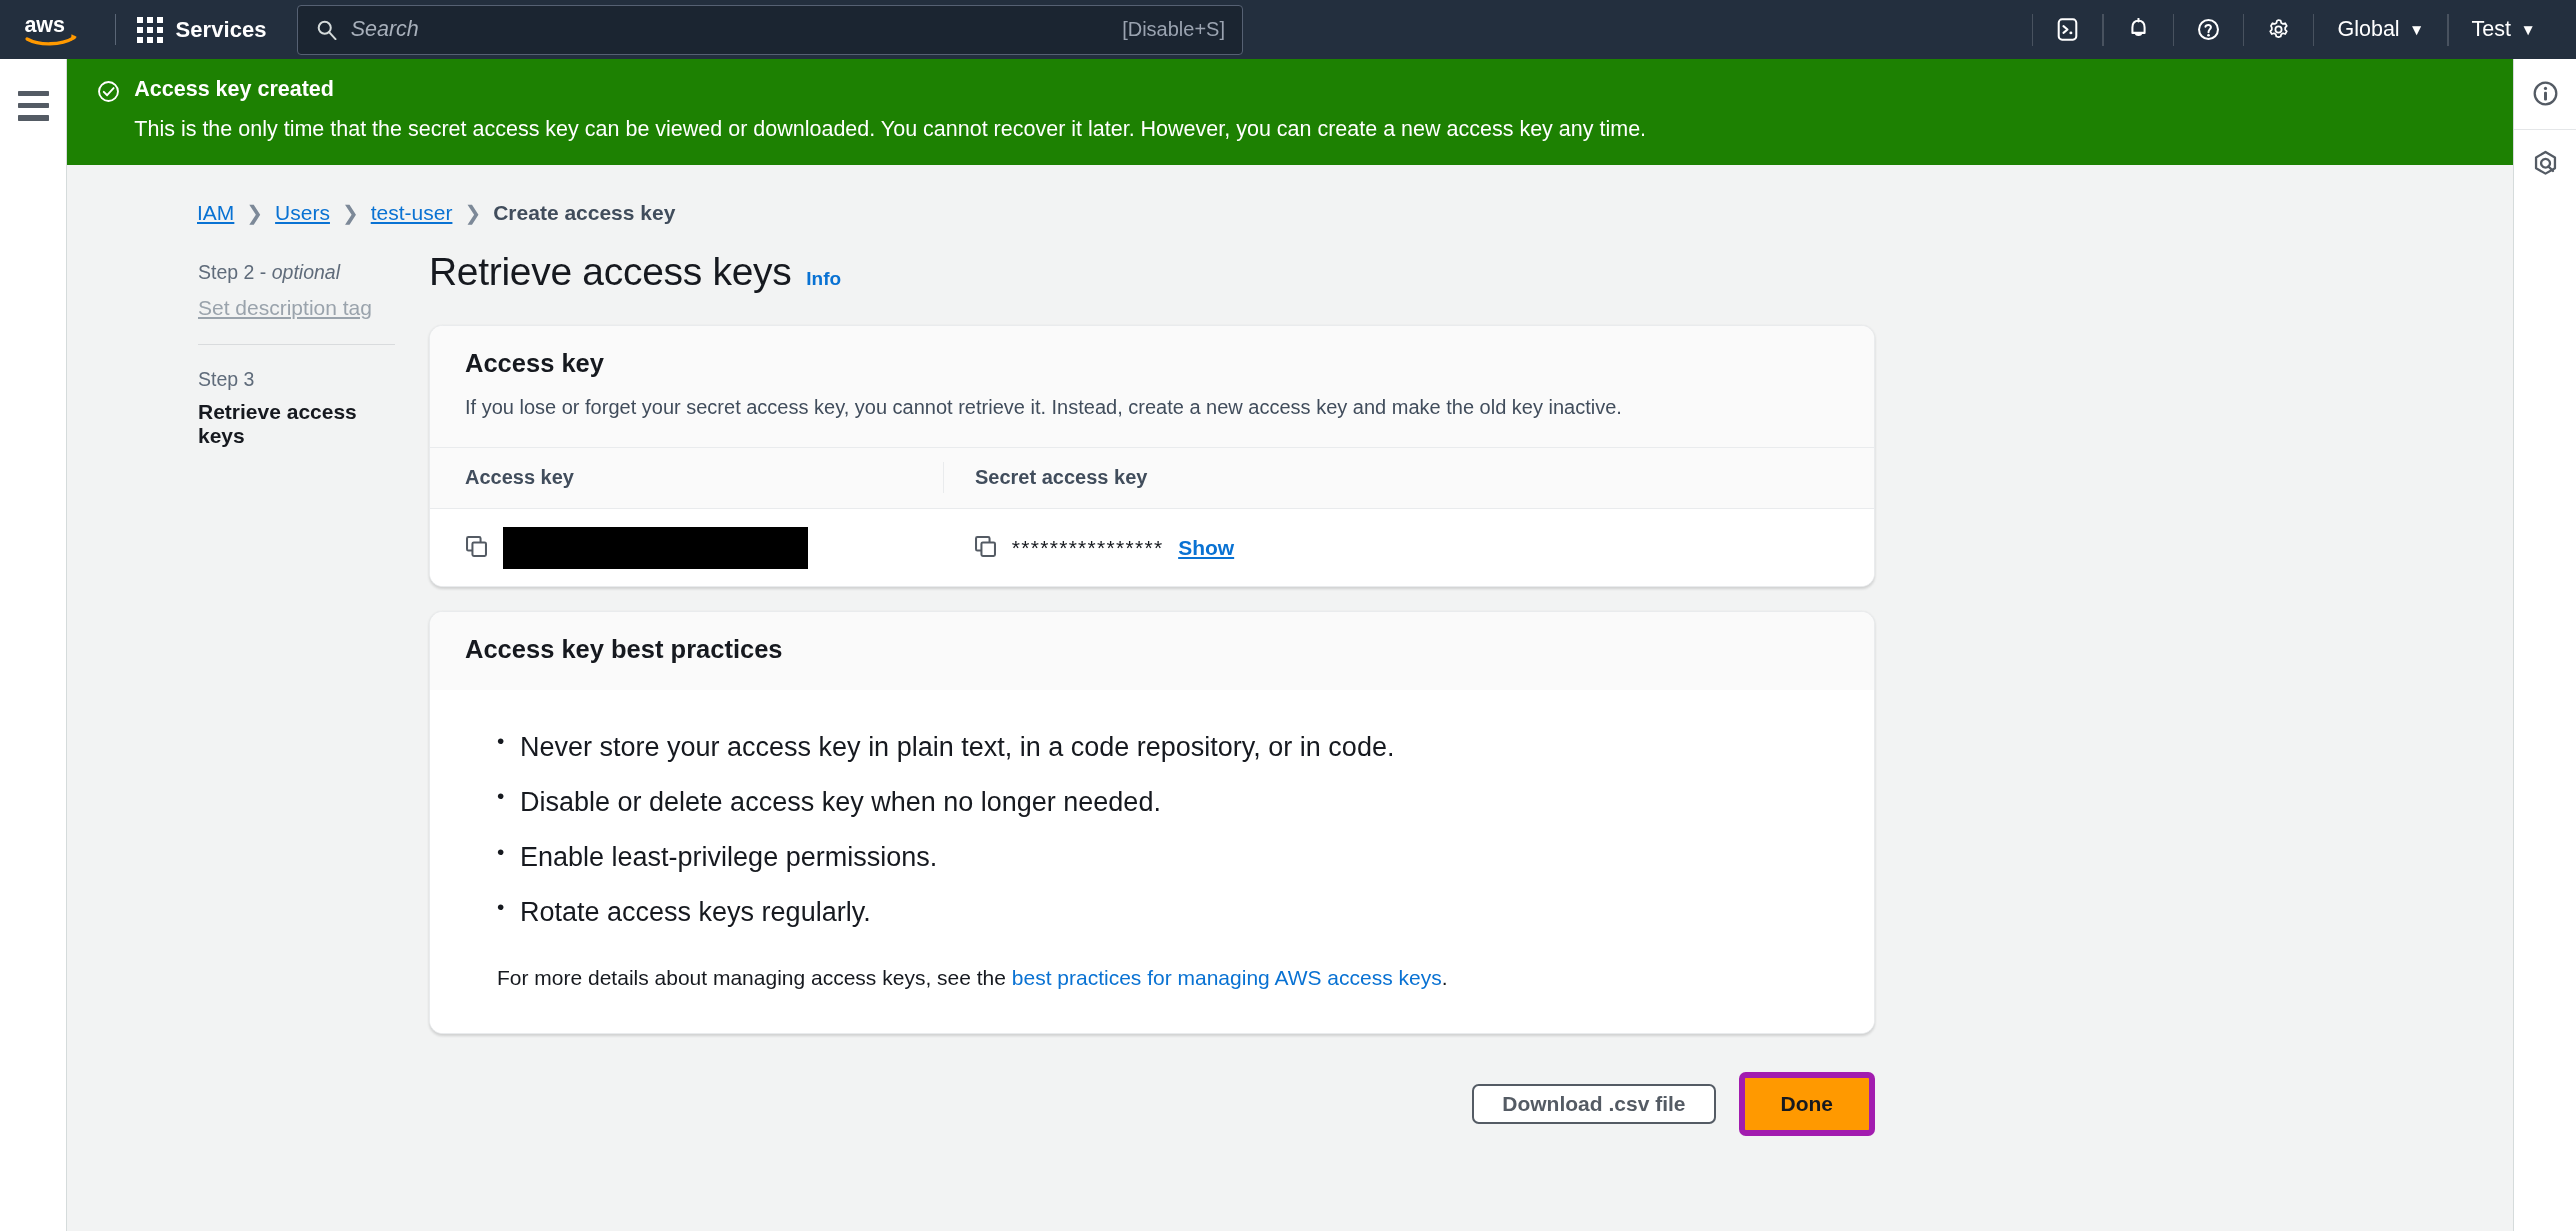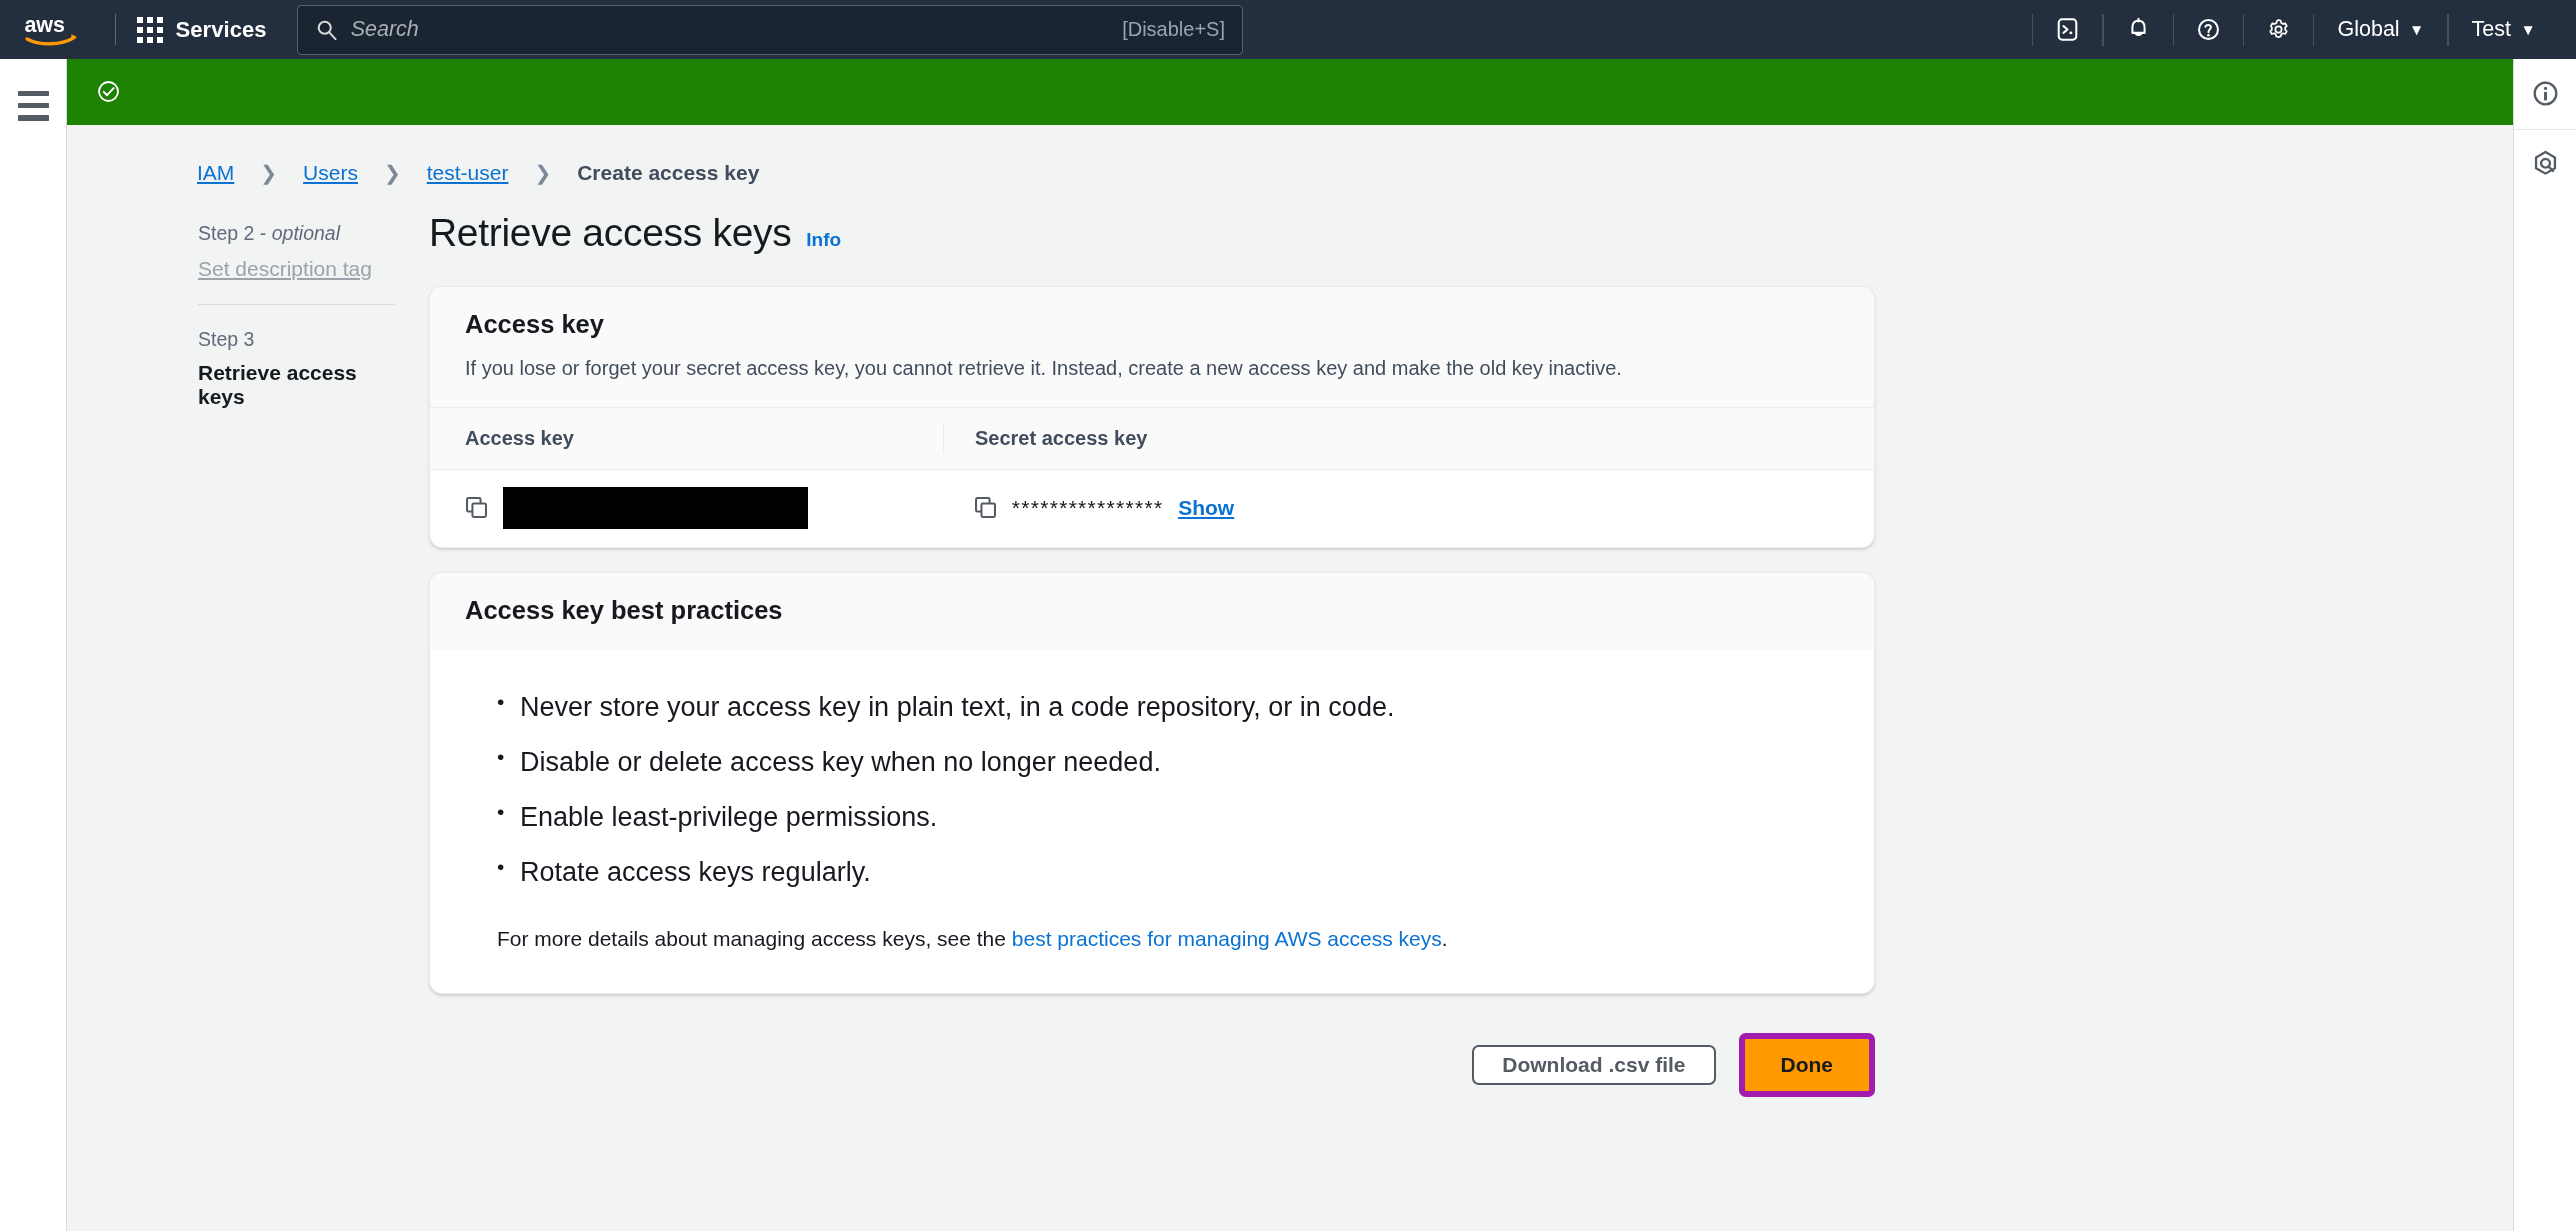--- a/index.html
+++ b/index.html
@@ -71,21 +71,21 @@
     background: #1d8102; color: #ffffff;
     padding: 17.4px 27px 20px 29.5px;
     display: flex; gap: 14.8px; align-items: flex-start;
   }
   .flash-icon { flex: none; margin-top: 4px; }
   .flash-title { font-size: 21.5px; font-weight: 700; line-height: 1.3; }
   .flash-desc { font-size: 21.5px; line-height: 1.45; margin-top: 9.4px; font-weight: 400; }
 
   
   .breadcrumb {
-    display: flex; align-items: center; gap: 26px;
+    display: flex; align-items: center; gap: 12px;
     padding: 36px 0 0 130px; font-size: 21px;
   }
   .crumb-link { color: #0972d3; text-decoration: underline; cursor: pointer; }
   .crumb-sep { color: #7d8998; font-size: 20px; }
   .crumb-current { color: #414d5c; font-weight: 700; }
 
   
   .body-grid { display: flex; padding: 25.5px 0 0 0; flex: 1; }
   .steps {
     width: 362px; flex: none; padding-left: 131px; padding-right: 34px;
@@ -274,20 +274,24 @@
 
   <div class="center">
 
     <div class="flashbar">
       <span class="flash-icon">
         <svg viewBox="0 0 34 34" width="23" height="23" xmlns="http://www.w3.org/2000/svg">
           <circle cx="17" cy="17" r="14" stroke="#ffffff" stroke-width="2.8" fill="none"></circle>
           <path d="M10 17.5 L15 22.5 L24.5 12" stroke="#ffffff" stroke-width="2.8" fill="none" stroke-linecap="round" stroke-linejoin="round"></path>
         </svg>
       </span>
+      <div>
+        <div class="flash-title">Access key created</div>
+        <div class="flash-desc">This is the only time that the secret access key can be viewed or downloaded. You cannot recover it later. However, you can create a new access key any time.</div>
+      </div>
     </div>
 
     <div class="breadcrumb">
       <span class="crumb-link">IAM</span>
       <span class="crumb-sep">❯</span>
       <span class="crumb-link">Users</span>
       <span class="crumb-sep">❯</span>
       <span class="crumb-link">test-user</span>
       <span class="crumb-sep">❯</span>
       <span class="crumb-current">Create access key</span>

